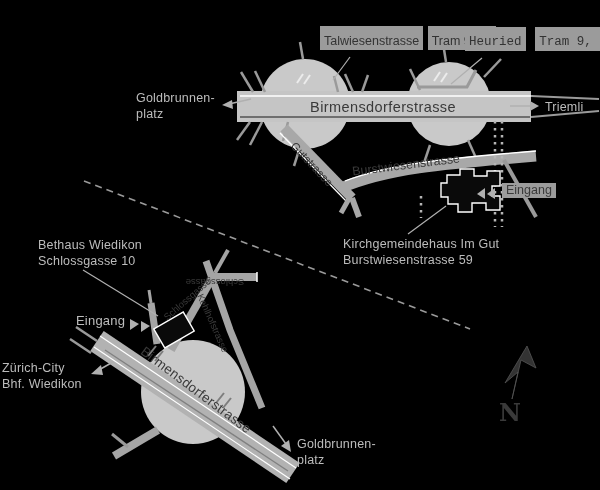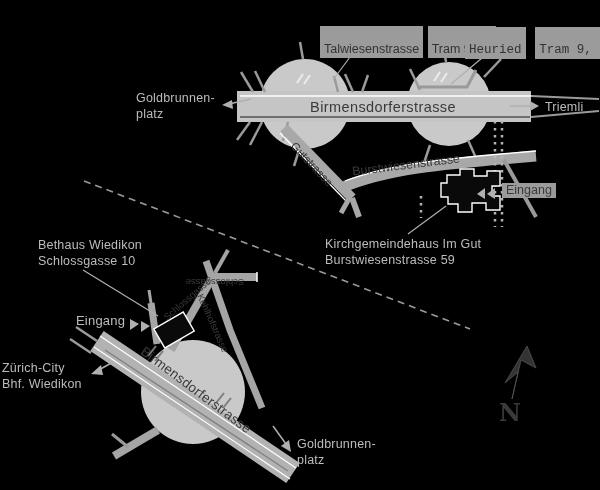--- a/index.html
+++ b/index.html
@@ -4,21 +4,21 @@
 <style>
   html,body{margin:0;padding:0;background:#000;}
   .stage{position:relative;width:600px;height:490px;background:#000;overflow:hidden;
          font-family:"Liberation Sans",sans-serif;}
   .stage svg{position:absolute;left:0;top:0;}
   .lbl{position:absolute;color:#bcbcbc;font-size:12.5px;line-height:16px;letter-spacing:.2px;white-space:nowrap;}
   .street{position:absolute;color:#3a3a3a;font-weight:400;white-space:nowrap;}
   .center{transform:translate(-50%,-50%);}
   .stopbox{position:absolute;white-space:nowrap;line-height:15px;}
   .stopbox span{display:inline-block;background:#9b9b9b;color:#333;font-size:12.5px;
-                padding:16px 4px 1px 4px;}
+                padding:8px 4px 1px 4px;}
   .boxline{display:block;margin-bottom:0;}
   .eingang-box{position:absolute;background:#9b9b9b;color:#3a3a3a;font-size:12.5px;
                padding:0 4px 1px 4px;white-space:nowrap;}
   .compass-n{position:absolute;color:#3a3a3a;font-family:"DejaVu Serif",serif;
              font-size:24px;font-weight:700;}
 </style>
 </head>
 <body>
 
 <div class="stage">
@@ -174,21 +174,21 @@
     <div>Goldbrunnen-</div>
     <div>platz</div>
   </div>
   <div class="lbl" style="left:545px;top:99px;">Triemli</div>
 
   <div class="street center" style="left:383px;top:107px;font-size:14.5px;letter-spacing:.4px;">Birmensdorferstrasse</div>
   <div class="street" style="left:312px;top:164px;font-size:11.5px;transform:translate(-50%,-50%) rotate(47deg);">Gutstrasse</div>
   <div class="street" style="left:406px;top:165px;font-size:12.5px;transform:translate(-50%,-50%) rotate(-7deg);">Burstwiesenstrasse</div>
 
   <div class="eingang-box" style="left:502px;top:183px;">Eingang</div>
-  <div class="lbl" style="left:325px;top:236px;">
+  <div class="lbl" style="left:343px;top:236px;">
     <div>Kirchgemeindehaus Im Gut</div>
     <div>Burstwiesenstrasse 59</div>
   </div>
 
   <div class="lbl" style="left:38px;top:237px;">
     <div>Bethaus Wiedikon</div>
     <div>Schlossgasse 10</div>
   </div>
 
   <div class="street" style="left:187px;top:299px;font-size:9.5px;transform:translate(-50%,-50%) rotate(-41deg);">Schlossgasse</div>

